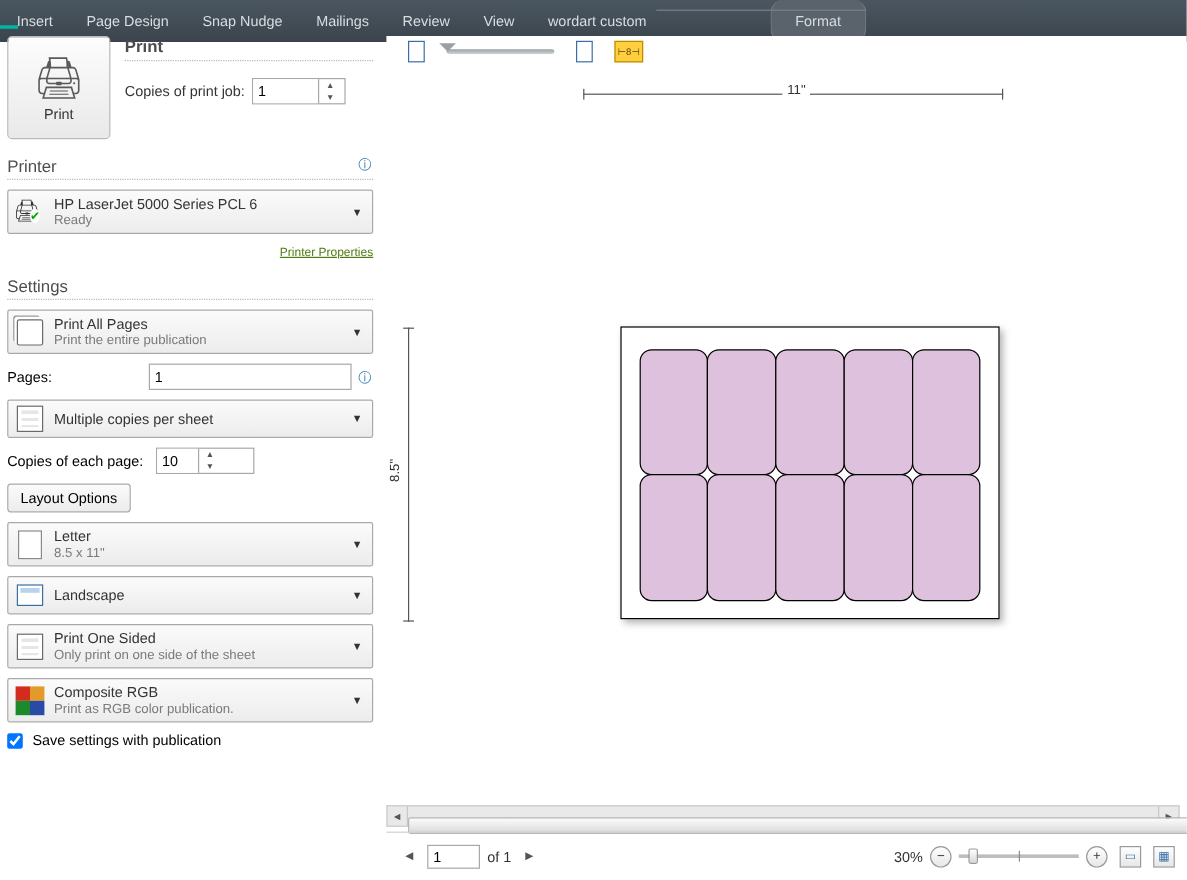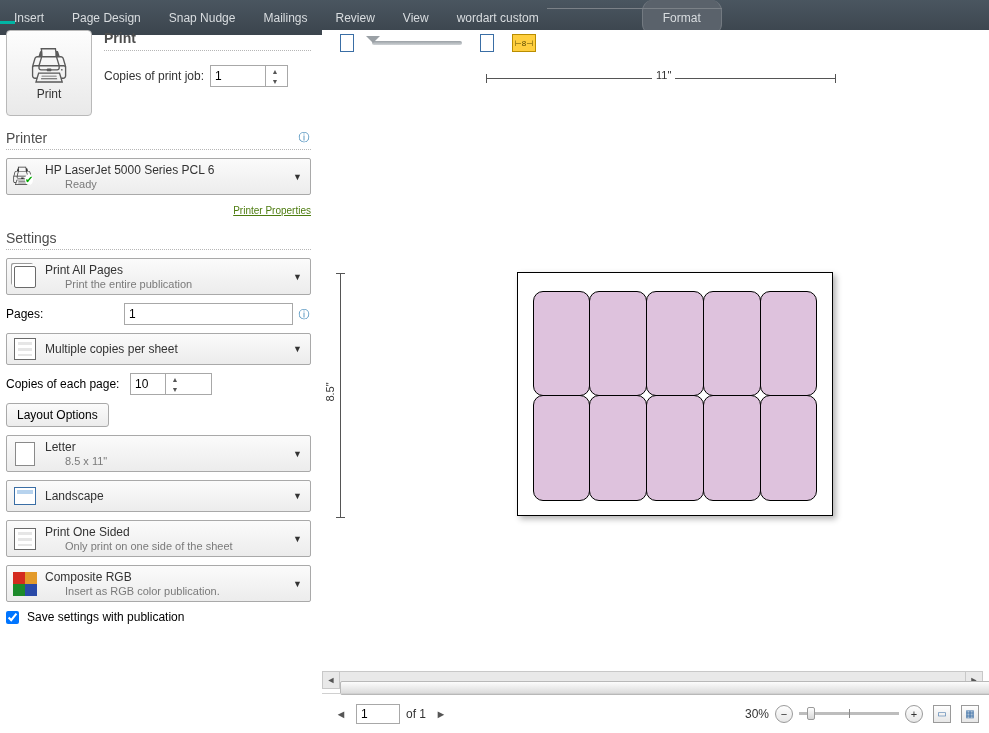--- a/index.html
+++ b/index.html
@@ -28,21 +28,21 @@
 .spin .arrows { display: flex; flex-direction: column; border-left: 1px solid #a8a8a8; }
 .tiny-arrow { width: 18px; height: 10px; font-size: 7px; display: flex; align-items: center; justify-content: center; color: #555; cursor: pointer; }
 
 .section-head { font-size: 14px; font-weight: normal; color: #4d4d4d; margin-top: 14px; position: relative; }
 .section-head + .dotline { margin-top: 3px; }
 .info-i { position: absolute; right: 0; top: 0; width: 14px; height: 14px; border-radius: 50%; color: #2a7ab0; font-size: 11px; display: flex; align-items: center; justify-content: center; cursor: pointer; }
 
 .drop { border: 1px solid #a9a9a9; background: linear-gradient(#fbfbfb,#ececec); margin-top: 8px; border-radius: 2px; display: flex; align-items: center; padding: 3px 4px; cursor: pointer; position: relative; font-size: 12px; color: #333; }
 .drop .ico { width: 28px; height: 24px; display: flex; align-items: center; justify-content: center; margin-right: 6px; }
 .drop .txt { flex: 1; }
-.drop .sub { color: #7a7a7a; font-size: 11px; margin-top: 1px; margin-left: 20px; }
+.drop .sub { color: #7a7a7a; font-size: 11px; margin-top: 1px; }
 .drop .arrow { font-size: 9px; color: #333; margin: 0 4px; }
 .two-line { padding: 4px 4px; }
 
 .link { font-size: 10px; color: #4d7c0f; text-align: right; margin-top: 10px; cursor: pointer; text-decoration: underline; }
 
 .field-row { display: flex; align-items: center; margin-top: 8px; font-size: 12px; }
 .field-row label { width: 118px; }
 .field-row input.txt { flex: 1; height: 22px; border: 1px solid #a8a8a8; padding: 0 4px; font-size: 12px; }
 .field-row .info-i2 { width: 14px; height: 14px; margin-left: 4px; color: #2a7ab0; font-size: 11px; display: flex; align-items: center; justify-content: center; }
 
@@ -234,21 +234,21 @@
     <div class="ico">
         <div class="rgb-icon">
           <span></span>
           <span></span>
           <span></span>
           <span></span>
         </div>
       </div>
     <div class="txt">
       <div>Composite RGB</div>
-      <div class="sub">Insert as RGB color publication.</div>
+      <div class="sub">Print as RGB color publication.</div>
     </div>
     <div class="arrow">▼</div>
   </div>
 
   <div class="check-row">
     <input type="checkbox" checked="" style="">
     <span>Save settings with publication</span>
   </div>
 </div>
 

